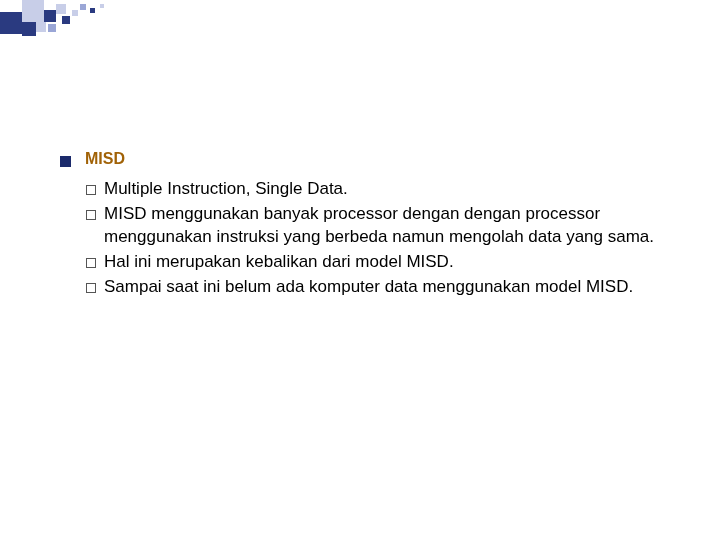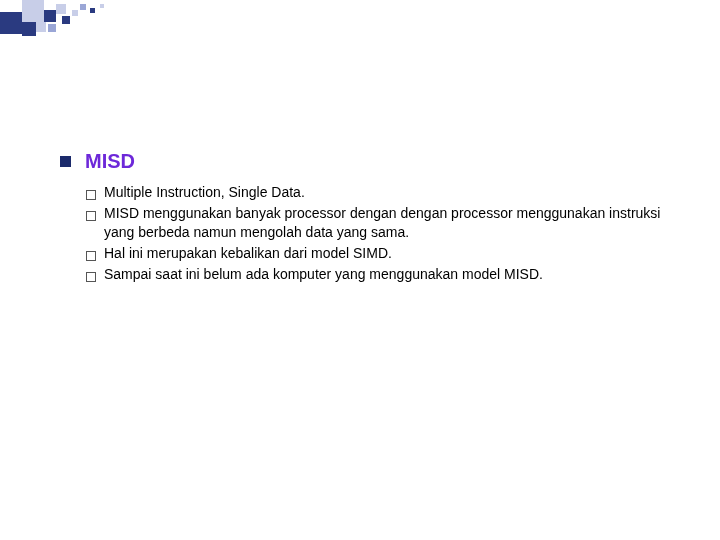--- a/index.html
+++ b/index.html
@@ -3,25 +3,25 @@
 <meta charset="utf-8">
 <style>
   * { margin: 0; padding: 0; box-sizing: border-box; }
   html, body { width: 720px; height: 540px; background: #ffffff; font-family: Arial, Helvetica, sans-serif; color: #000; }
   .slide { position: relative; width: 720px; height: 540px; }
   .corner-deco { position: absolute; top: 0; left: 0; width: 150px; height: 50px; }
   .corner-deco .sq { position: absolute; }
   .content { position: absolute; top: 150px; left: 60px; right: 40px; }
   .level1 { display: flex; align-items: flex-start; margin-bottom: 10px; }
   .bullet-sq { width: 11px; height: 11px; background: #1b2a6b; margin-top: 6px; margin-right: 14px; flex-shrink: 0; }
-  .level1-text { font-size: 20px; font-weight: bold; color: #6d28d9; }
+  .level1-text { font-size: 16px; font-weight: bold; color: #a16207; }
   .level2-wrap { margin-left: 26px; margin-top: 8px; }
   .level2 { display: flex; align-items: flex-start; margin-bottom: 2px; line-height: 1.35; }
   .bullet-open { width: 10px; height: 10px; border: 1px solid #555; margin-top: 7px; margin-right: 8px; flex-shrink: 0; background: #fff; }
-  .level2-text { font-size: 14px; color: #000; max-width: 560px; }
+  .level2-text { font-size: 17px; color: #000; max-width: 560px; }
 </style>
 </head>
 <body>
 
 <div class="slide">
 
   <div class="corner-deco">
     <div class="sq" style="left:0px; top:12px; width:22px; height:22px; background:#2a3a80;"></div>
     <div class="sq" style="left:22px; top:0px; width:22px; height:22px; background:#c8cee8;"></div>
     <div class="sq" style="left:22px; top:22px; width:14px; height:14px; background:#2a3a80;"></div>
@@ -45,22 +45,22 @@
       <div class="level2">
         <div class="bullet-open"></div>
         <div class="level2-text">Multiple Instruction, Single Data.</div>
       </div>
       <div class="level2">
         <div class="bullet-open"></div>
         <div class="level2-text">MISD menggunakan banyak processor dengan dengan processor menggunakan instruksi yang berbeda namun mengolah data yang sama.</div>
       </div>
       <div class="level2">
         <div class="bullet-open"></div>
-        <div class="level2-text">Hal ini merupakan kebalikan dari model SIMD.</div>
+        <div class="level2-text">Hal ini merupakan kebalikan dari model MISD.</div>
       </div>
       <div class="level2">
         <div class="bullet-open"></div>
-        <div class="level2-text">Sampai saat ini belum ada komputer yang menggunakan model MISD.</div>
+        <div class="level2-text">Sampai saat ini belum ada komputer data menggunakan model MISD.</div>
       </div>
     </div>
   </div>
 
 </div>
 
 </body></html>

